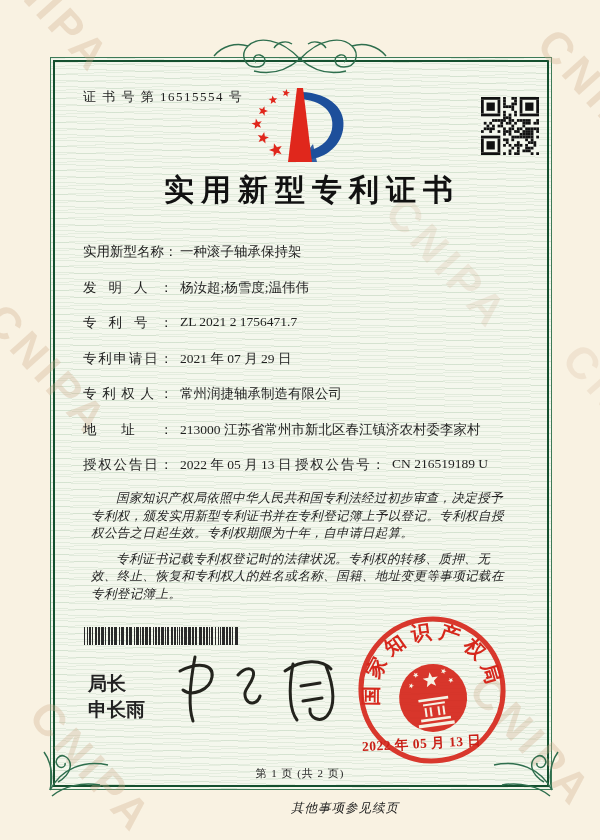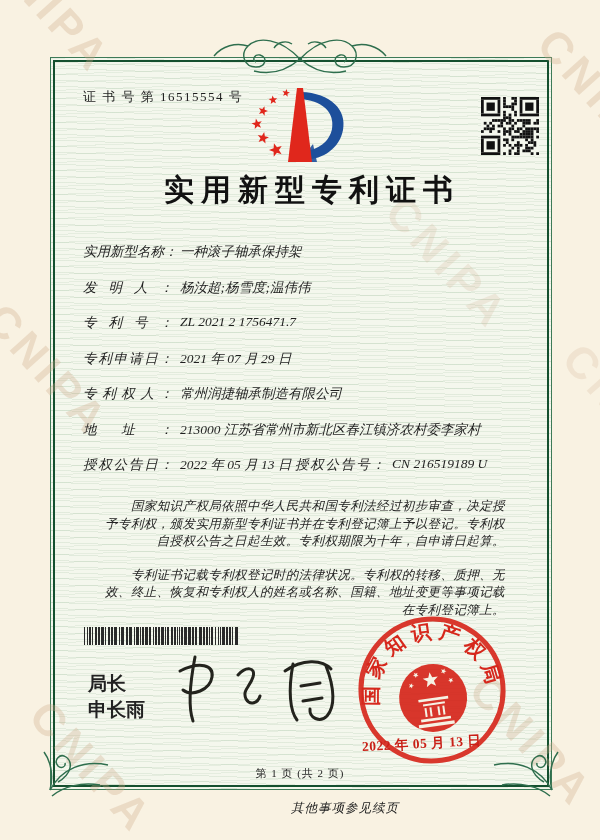--- a/index.html
+++ b/index.html
@@ -35,34 +35,34 @@
   .cert-no{
     position:absolute;left:83px;top:88px;font-size:13px;letter-spacing:1.5px;
   }
   .logo{position:absolute;left:243px;top:84px;}
   .qr{position:absolute;left:481px;top:97px;}
   .title{
     position:absolute;left:12px;top:170px;width:100%;text-align:center;
     font-size:30px;font-weight:700;letter-spacing:7px;color:#111;
   }
   .field-row{
-    position:absolute;left:83px;right:58px;font-size:13.5px;white-space:nowrap;font-style:italic;
+    position:absolute;left:83px;right:58px;font-size:13.5px;white-space:nowrap;
   }
   .f-label{
     display:inline-block;width:90px;vertical-align:top;
     text-align:justify;text-align-last:justify;
   }
   .f-value{margin-left:7px;}
   .f-group2{position:absolute;left:212px;top:0;}
   .paras{
     position:absolute;left:83px;top:482px;width:438px;
     font-size:12.5px;line-height:17.6px;font-style:italic;color:#242424;
     letter-spacing:0.4px;
   }
-  .paras p{margin:16px;text-indent:2em;text-align:right;}
+  .paras p{margin:8px;text-indent:2em;}
   .barcode{position:absolute;left:84px;top:627px;}
   .director{
     position:absolute;left:88px;top:672px;
     font-family:Liberation Mono, monospace;
     font-weight:700;font-size:19px;line-height:26px;color:#222;
   }
   .signature{position:absolute;left:150px;top:645px;}
   .seal{position:absolute;left:347px;top:605px;transform:rotate(-8deg);}
   .seal-date{
     position:absolute;left:362px;top:735px;color:#c92017;font-weight:700;

